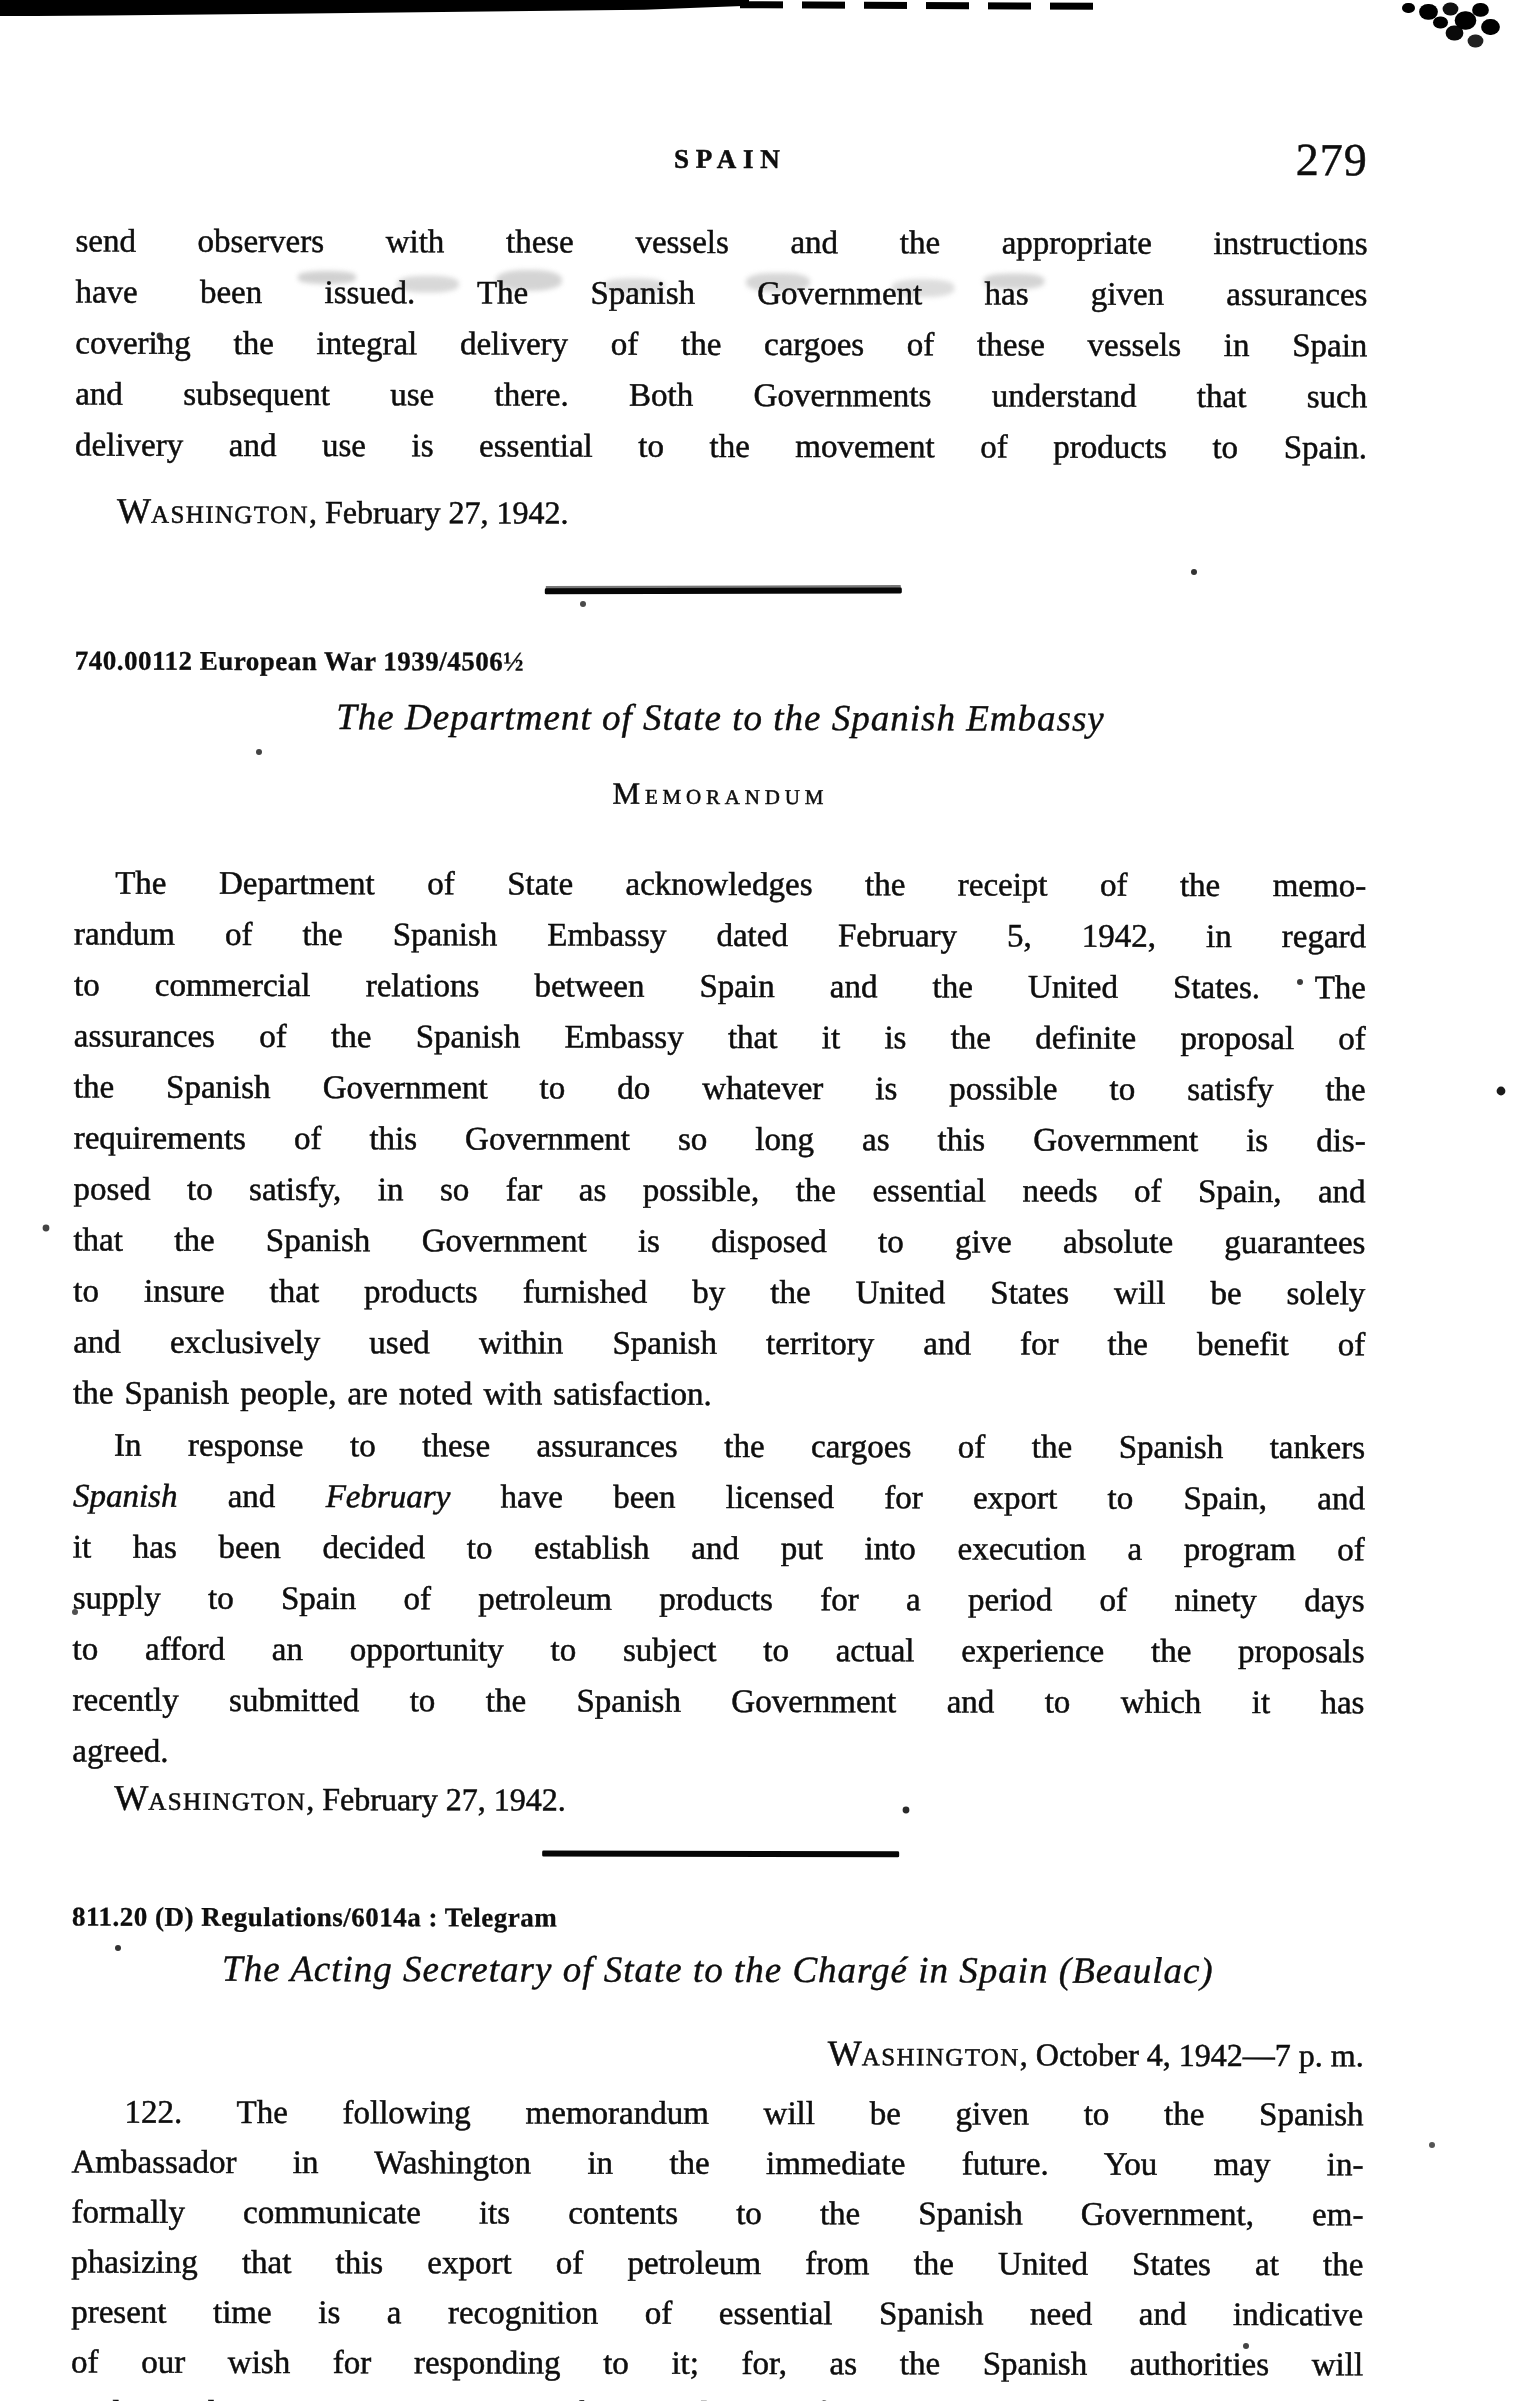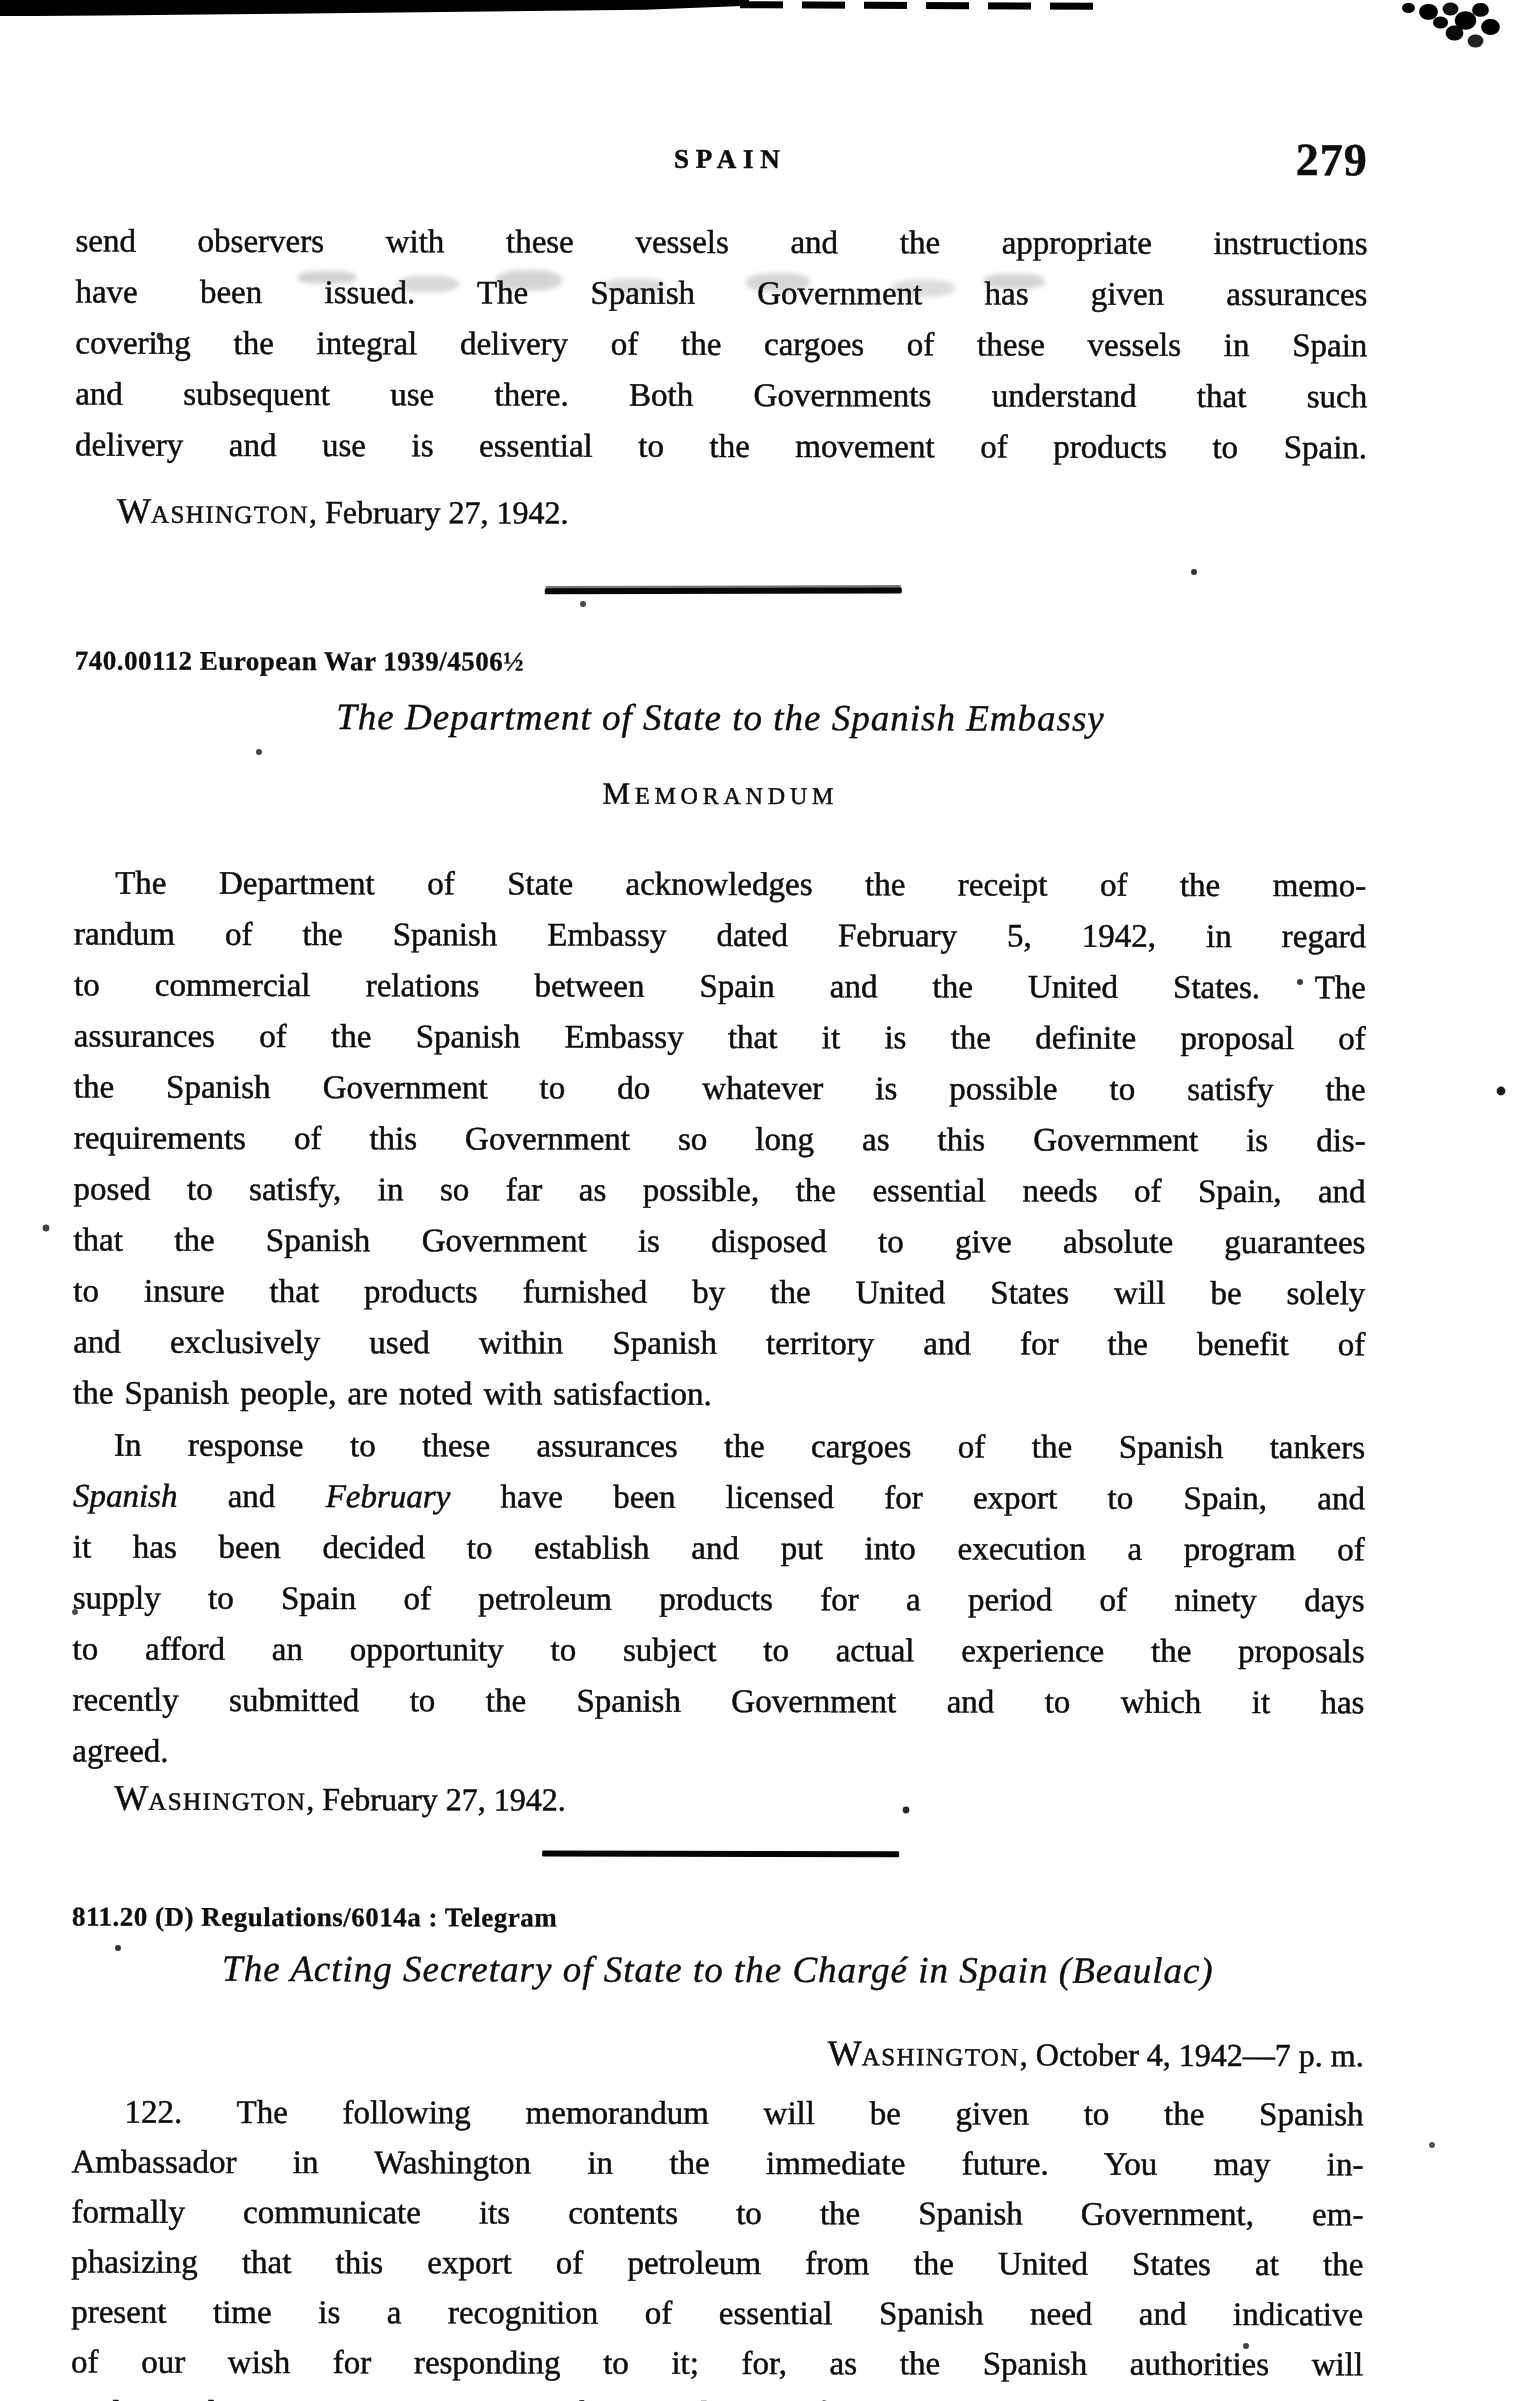--- a/index.html
+++ b/index.html
@@ -18,21 +18,21 @@
   .right{text-align:right;}
 
   
   .running-head{top:144px;}
   .section-title{
     display:inline-block;
     font-size:27px;font-weight:bold;letter-spacing:6.7px;margin-left:17px;
   }
   .page-number{
     position:absolute;right:0;top:-12.5px;
-    font-size:46px;font-weight:bold;letter-spacing:1px;
+    font-size:46px;font-weight:normal;letter-spacing:1px;
   }
 
   
   .jline{
     font-size:33px;line-height:51px;
     text-align:justify;text-align-last:justify;
     word-spacing:2.9px;
   }
   .lastline{text-align:left;text-align-last:left;}
   .ind85{text-indent:41px;}
@@ -52,21 +52,21 @@
 
   
   .doc-heading{
     font-size:37px;font-style:italic;letter-spacing:1px;
     -webkit-text-stroke:0.4px currentColor;
   }
 
   
   .doc-type{letter-spacing:4.8px;}
   .dt-init{font-size:31px;}
-  .dt-sc{font-size:24px;}
+  .dt-sc{font-size:21px;}
 
   
   .rule{
     position:absolute;left:544px;width:357px;height:6.2px;
     background:#060606;border-radius:1.4px;
     box-shadow:0 -3.4px 0 -1px rgba(10,10,10,.55);
   }
   .rule-1{top:588px;transform:rotate(-0.25deg);}
   .rule-2{top:1851px;box-shadow:none;}
 

